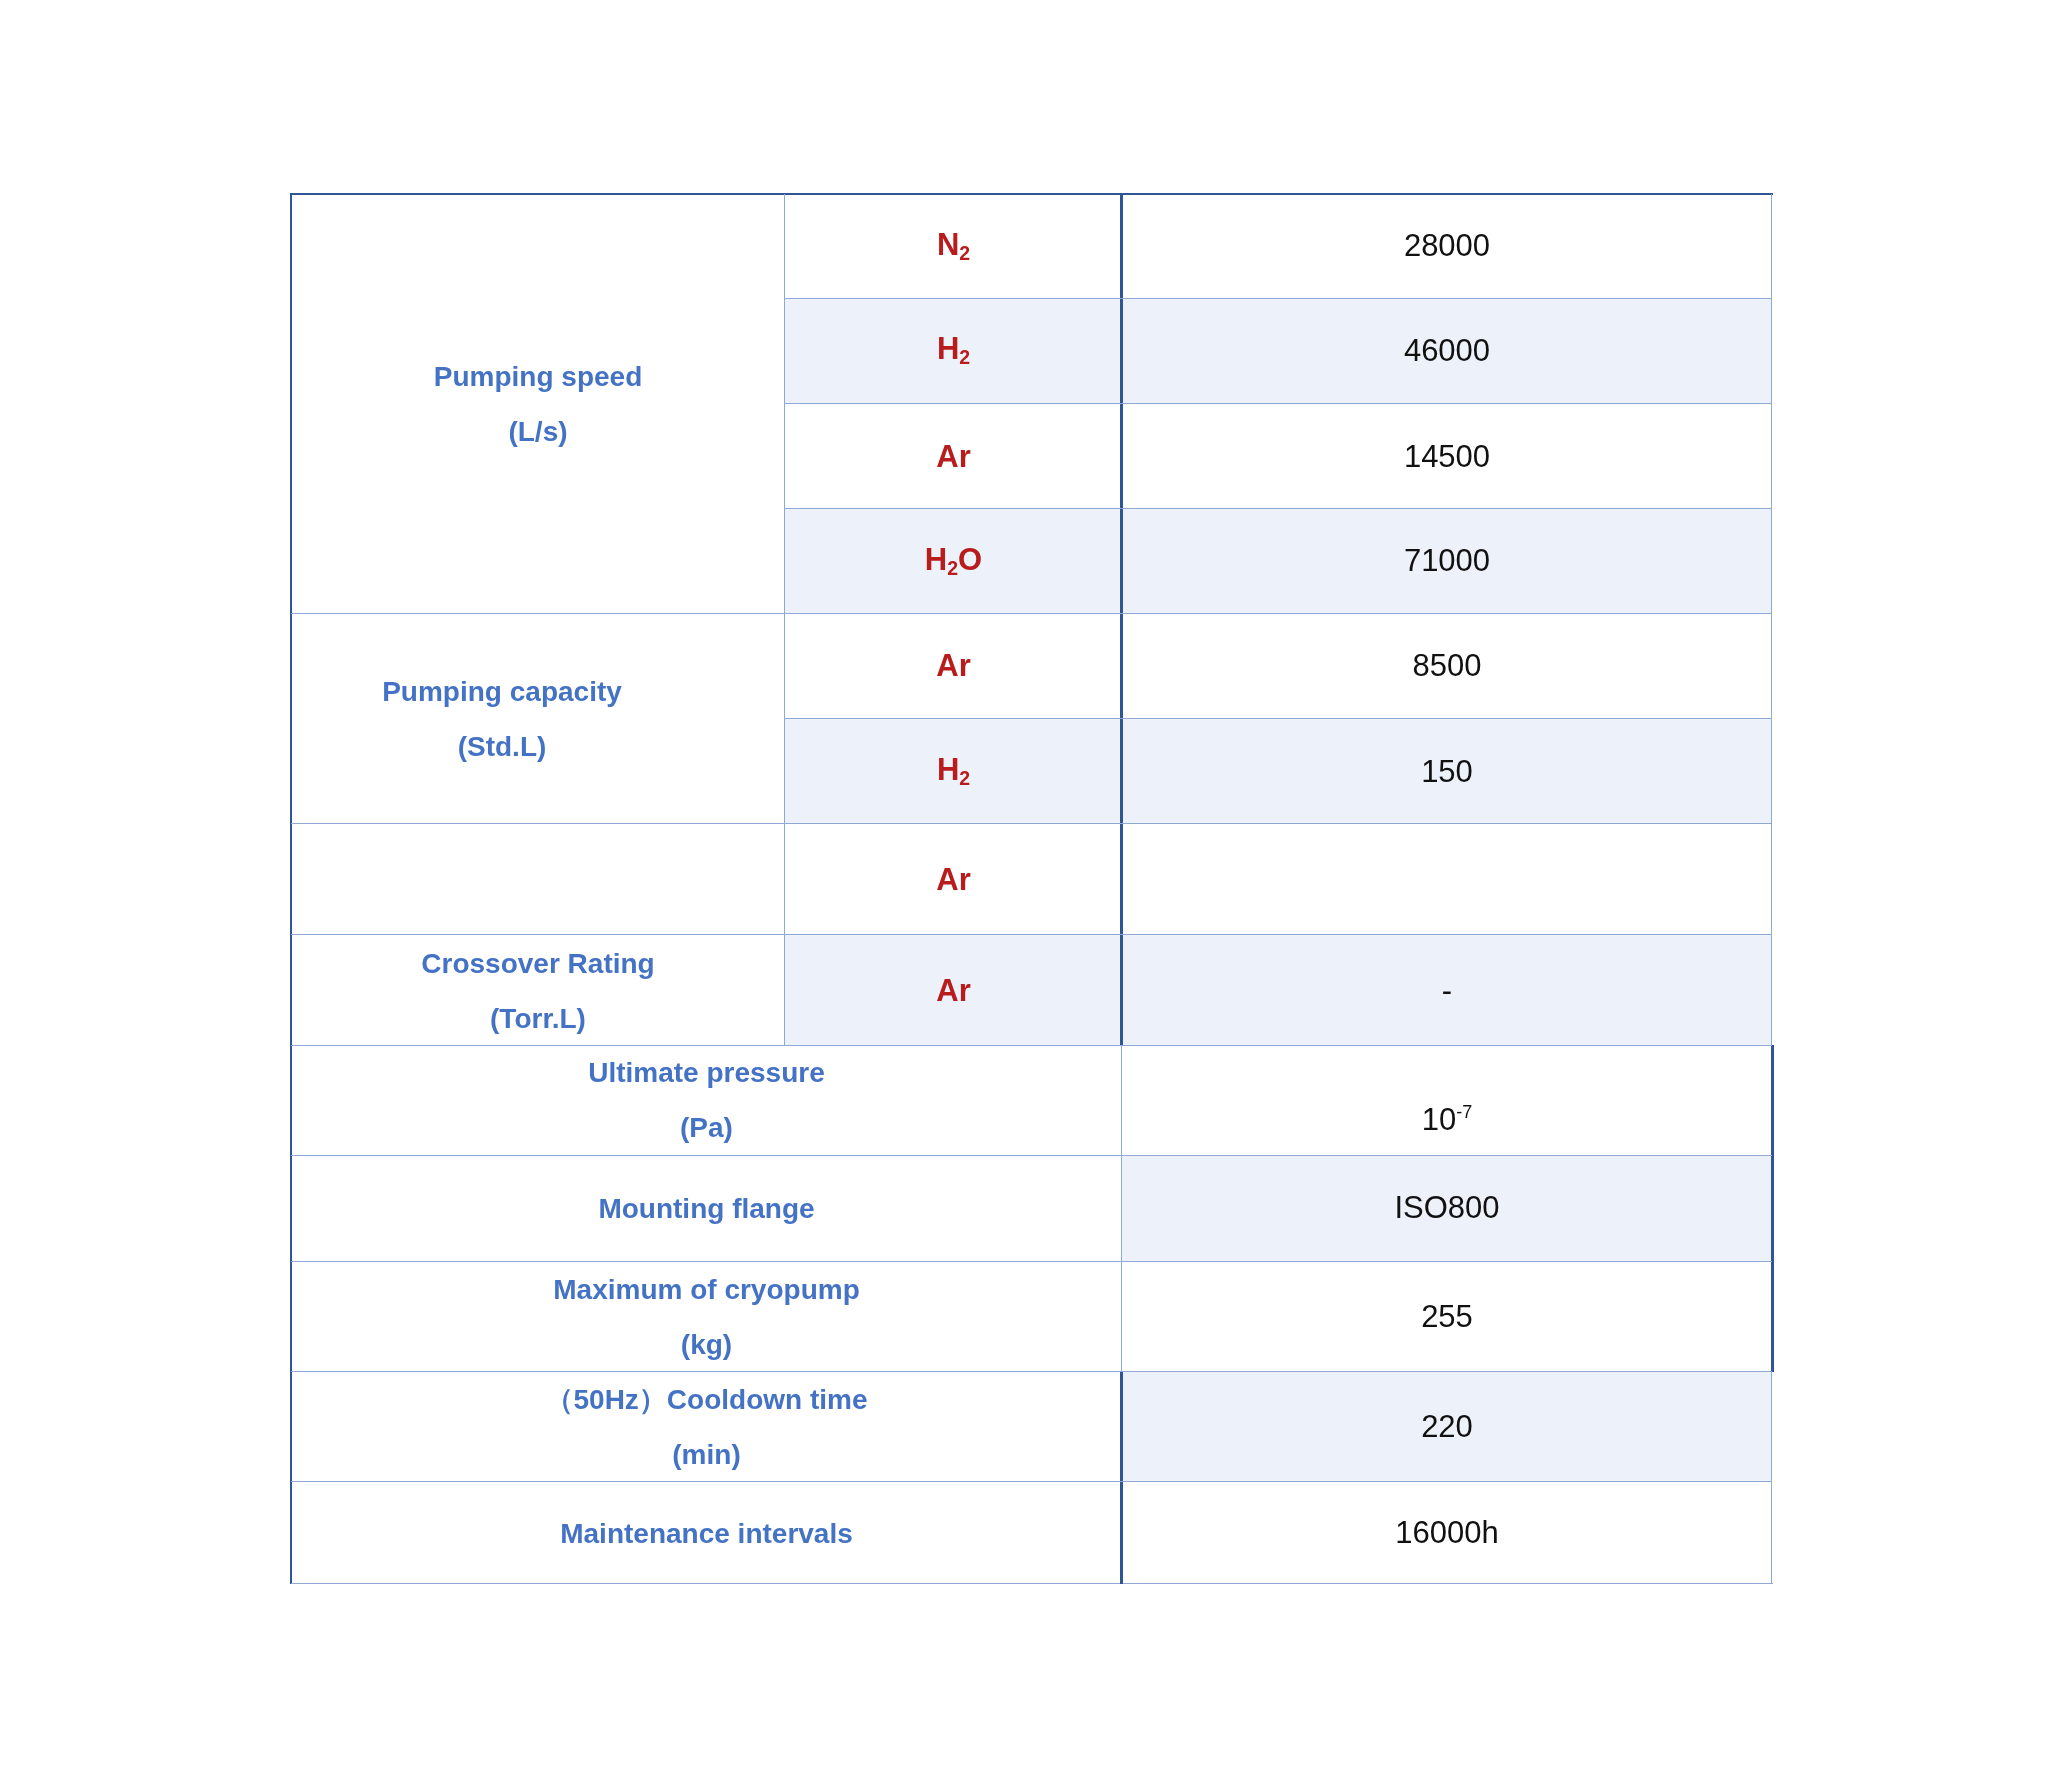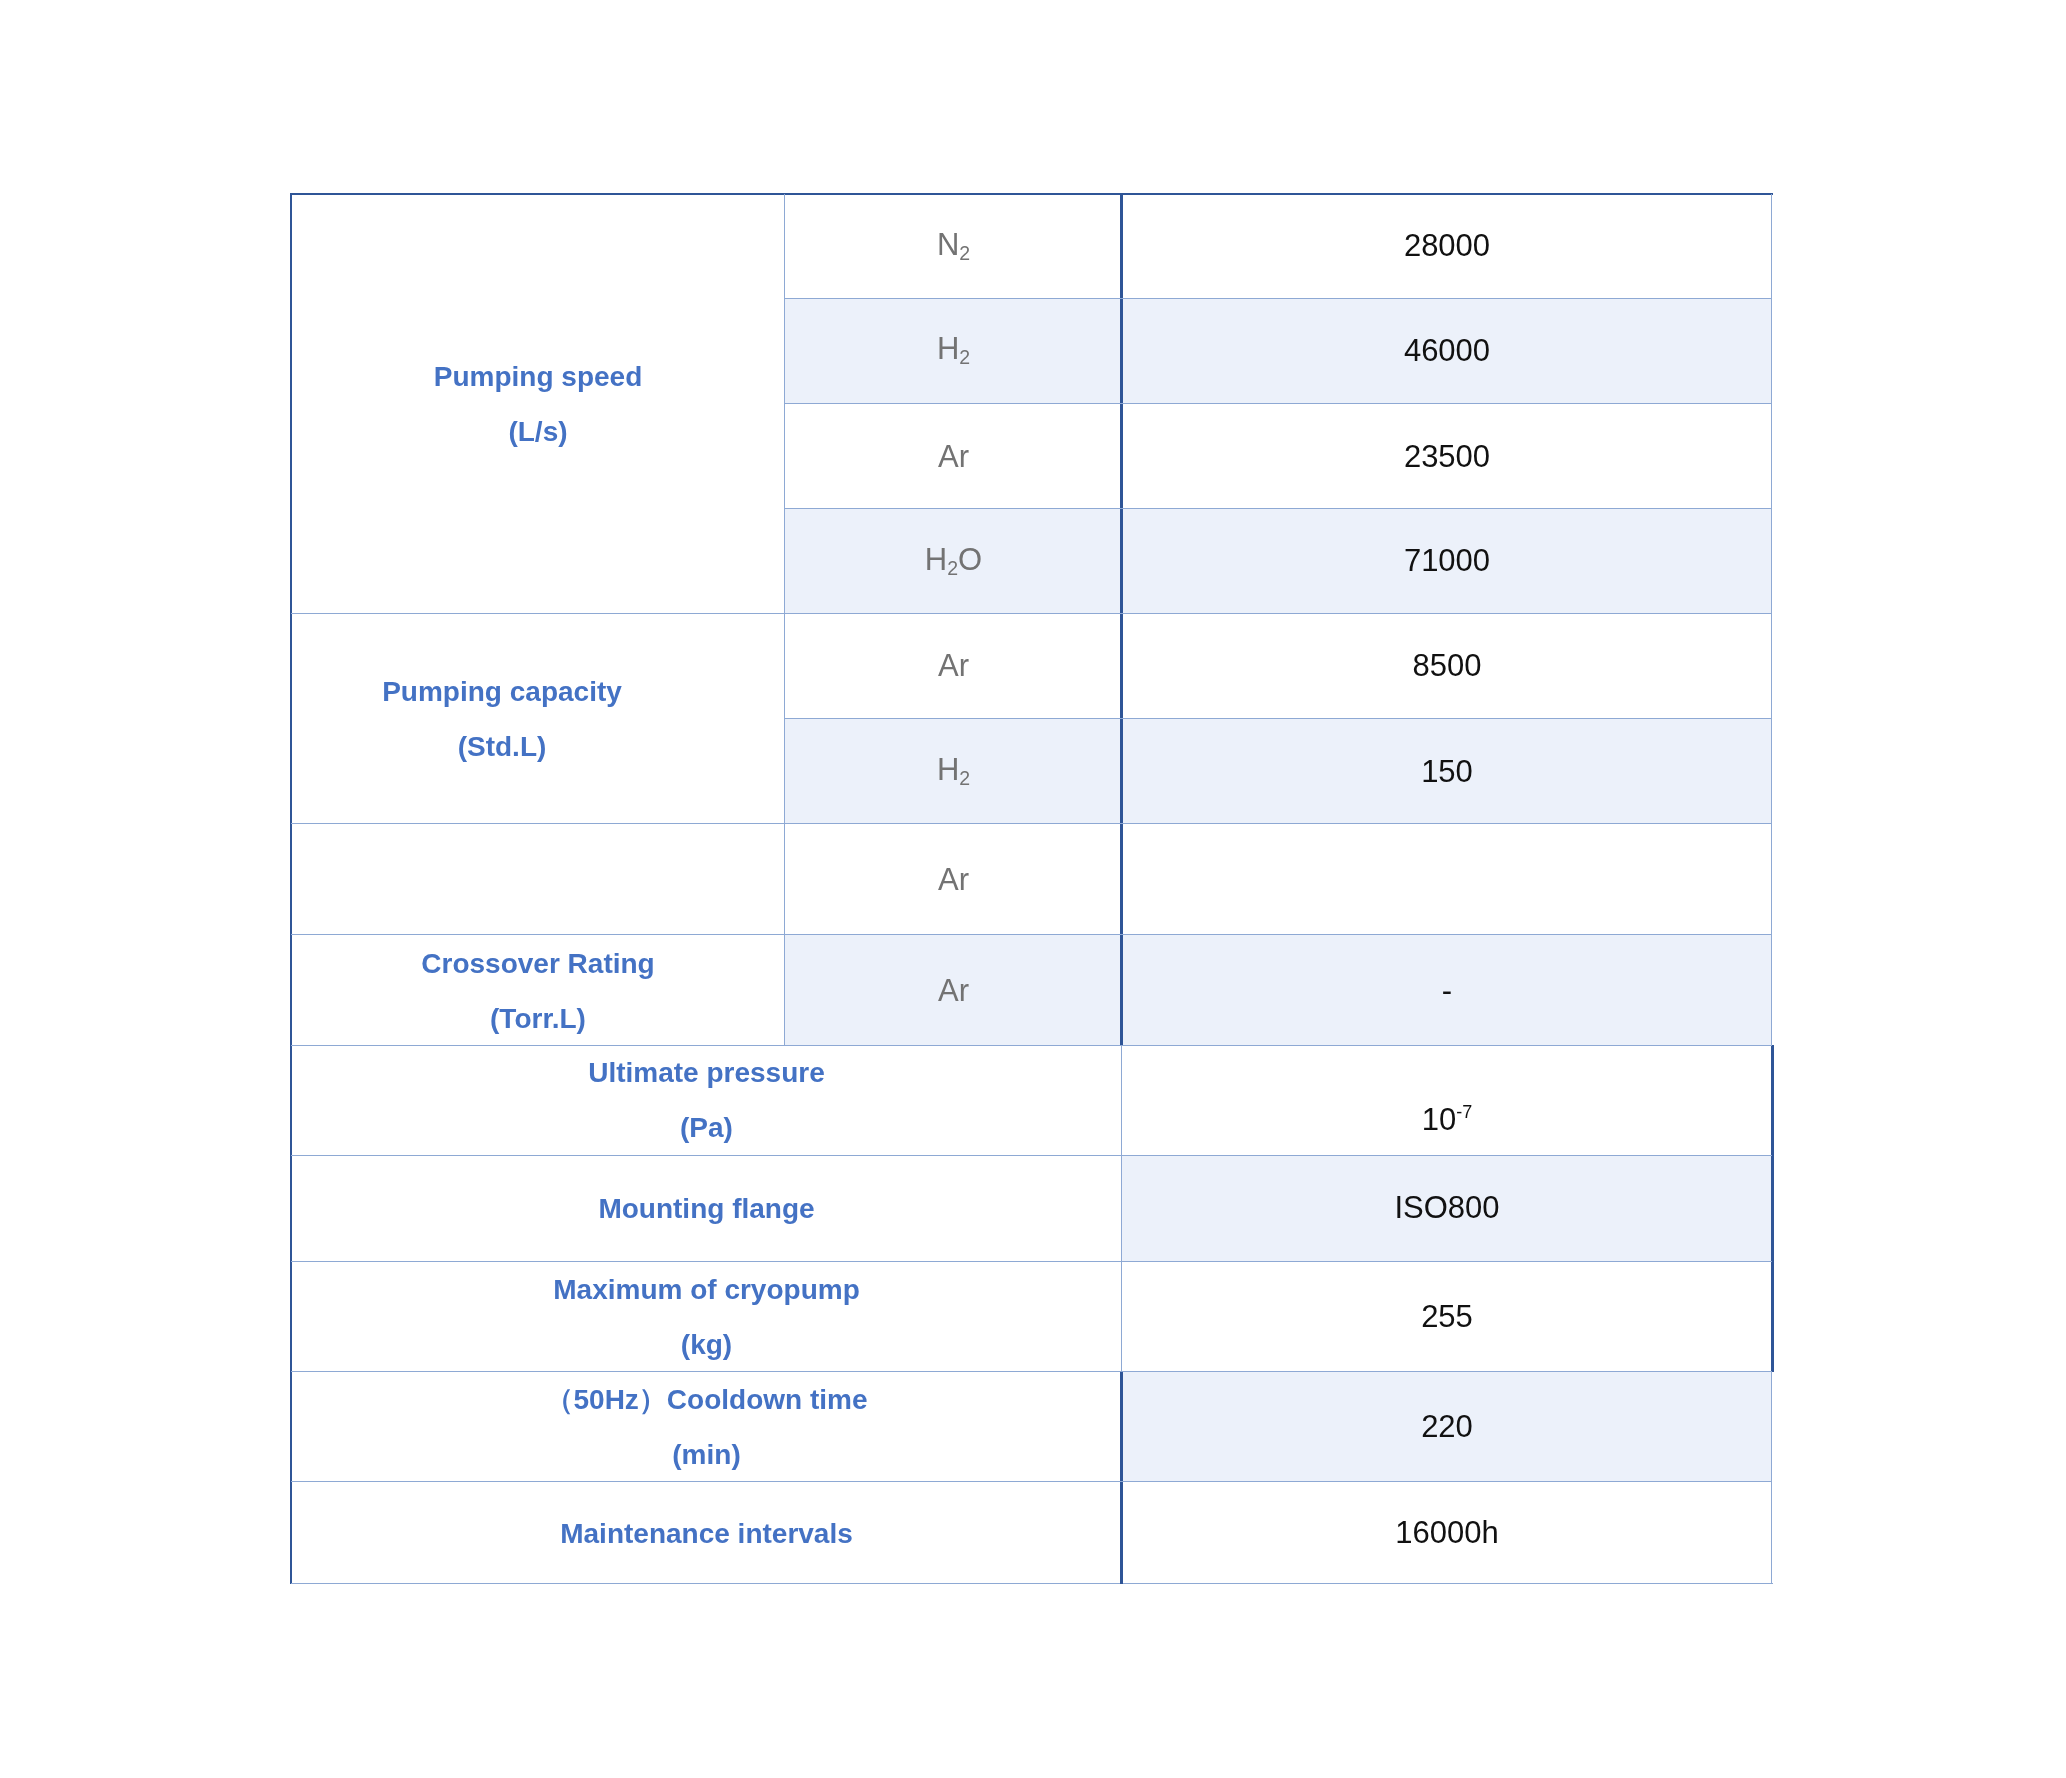--- a/index.html
+++ b/index.html
@@ -3,21 +3,21 @@
 <meta charset="utf-8">
 <style>
   html, body { margin: 0; padding: 0; background: #ffffff; }
   body { width: 2066px; height: 1778px; position: relative; overflow: hidden;
          font-family: "Liberation Sans", "DejaVu Sans", sans-serif; }
   #spec-table { position: absolute; left: 291px; top: 194px; width: 1481px; height: 1390px; }
   .cell { position: absolute; box-sizing: border-box; display: flex; flex-direction: column;
           align-items: center; justify-content: center; text-align: center; }
   .shade { background: #ECF1FA; }
   .lbl { color: #4472C4; font-weight: bold; font-size: 28px; line-height: 55px; }
-  .gas { color: #737373; font-weight: normal; font-size: 31px; }
+  .gas { color: #b91c1c; font-weight: bold; font-size: 31px; }
   .val { color: #111111; font-size: 31px; line-height: 56px; }
   .gas sub { font-size: 19.5px; vertical-align: -5.2px; }
   .val sup { font-size: 18px; vertical-align: 11.7px; }
   .line { position: absolute; }
   .h-thin { height: 1.3px; background: #8EA9D4; }
   .v-thin { width: 1.3px; background: #8EA9D4; }
   .h-thick { height: 2.6px; background: #2F5597; }
   .v-thick { width: 2.6px; background: #2F5597; }
 </style>
 </head>
@@ -41,21 +41,21 @@
     <div><span>H</span><sub>2</sub></div>
   </div>
   <div class="cell val shade" style="left:831px;top:104px;width:650px;height:105px;">
     <div>46000</div>
   </div>
 
   <div class="cell gas" style="left:494px;top:210px;width:337px;height:105px;">
     <div><span>Ar</span></div>
   </div>
   <div class="cell val" style="left:831px;top:210px;width:650px;height:105px;">
-    <div>23500</div>
+    <div>14500</div>
   </div>
 
   <div class="cell gas shade" style="left:494px;top:315px;width:337px;height:104px;">
     <div><span>H</span><sub>2</sub><span>O</span></div>
   </div>
   <div class="cell val shade" style="left:831px;top:315px;width:650px;height:104px;">
     <div>71000</div>
   </div>
 
   <div class="cell lbl" style="left:0;top:419px;width:422px;height:211px;">

